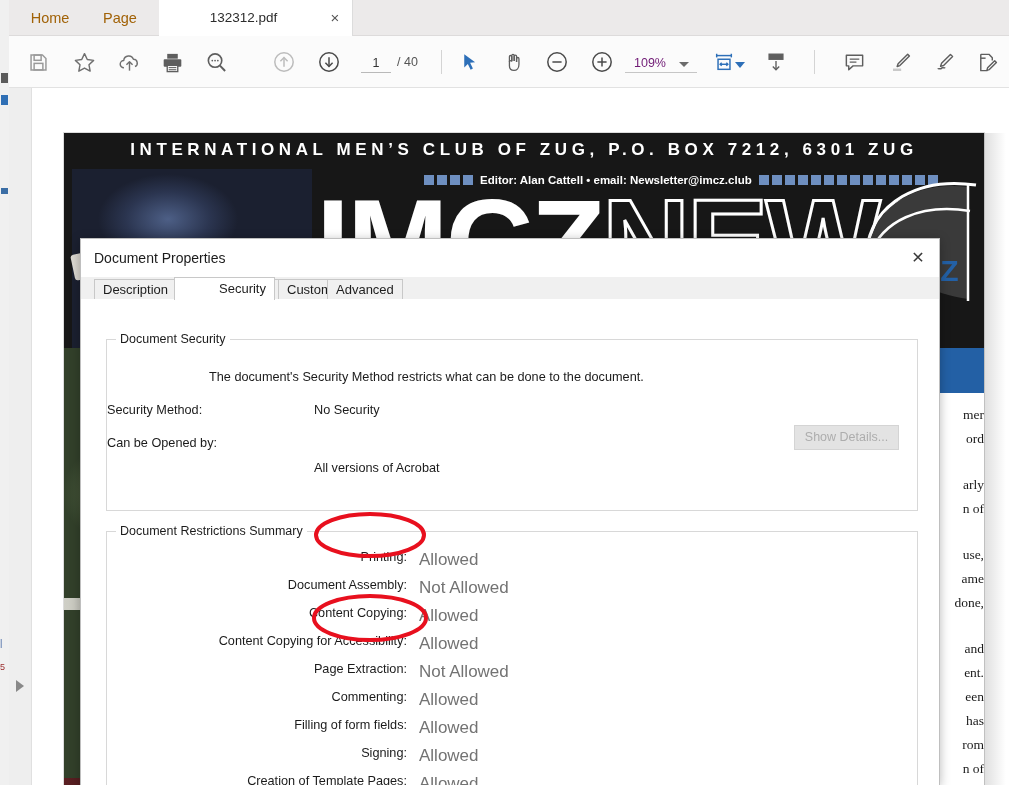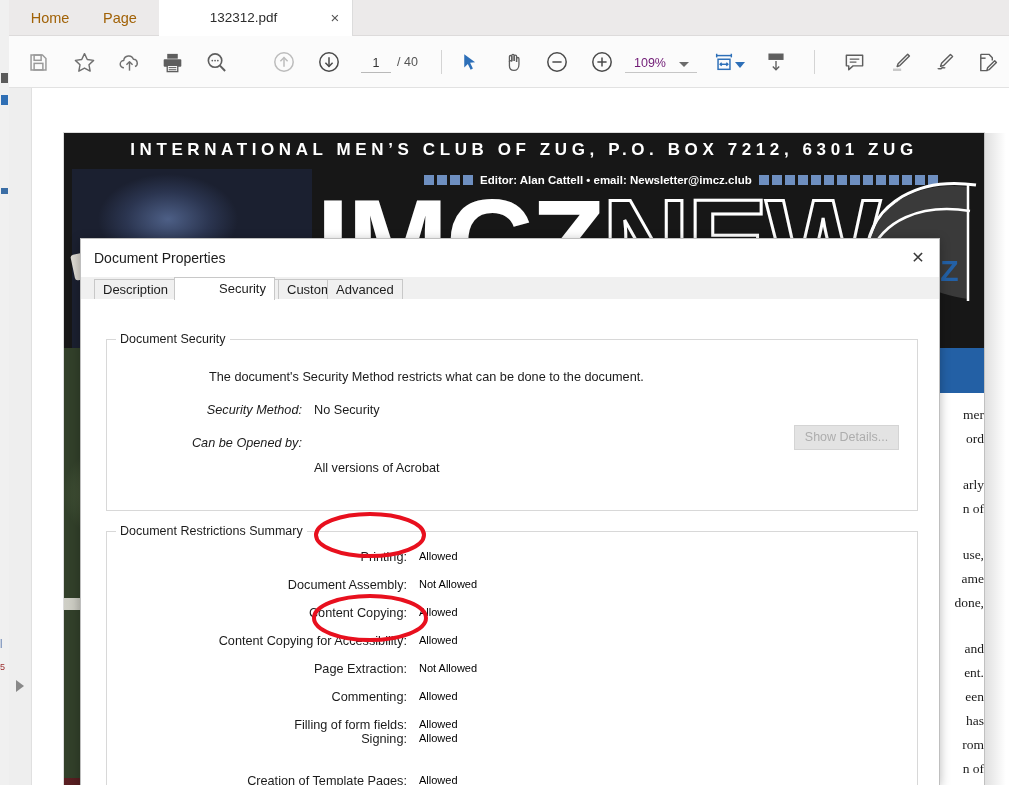--- a/index.html
+++ b/index.html
@@ -428,23 +428,21 @@
     position: absolute;
     left: 102px; top: 30px;
     font-size: 12.7px;
     color: #1b1b1b;
     white-space: nowrap;
   }
   .kv-label {
     position: absolute;
     font-size: 12.7px;
     color: #1b1b1b;
-    text-align: right;
-    white-space: nowrap;
-    font-style: italic;
+    white-space: nowrap;
   }
   .kv-value {
     position: absolute;
     font-size: 12.7px;
     color: #1b1b1b;
     white-space: nowrap;
   }
   .btn-showdetails {
     position: absolute;
     right: 18px; top: 85px;
@@ -465,22 +463,22 @@
     position: absolute;
     left: 0; width: 300px;
     text-align: right;
     font-size: 12.7px;
     color: #1b1b1b;
     white-space: nowrap;
   }
   .restrict-row .rvalue {
     position: absolute;
     left: 312px;
-    font-size: 11px;
-    color: #000000;
+    font-size: 17px;
+    color: #737373;
     white-space: nowrap;
   }
 
   .annot-layer {
     position: absolute;
     left: 0; top: 0;
     width: 1009px; height: 785px;
     pointer-events: none;
   }
 </style>
@@ -794,21 +792,21 @@
           <div class="rvalue">Not Allowed</div>
         </div>
         <div class="restrict-row" style="top:158px;">
           <div class="rlabel">Commenting:</div>
           <div class="rvalue">Allowed</div>
         </div>
         <div class="restrict-row" style="top:186px;">
           <div class="rlabel">Filling of form fields:</div>
           <div class="rvalue">Allowed</div>
         </div>
-        <div class="restrict-row" style="top:200px;">
+        <div class="restrict-row" style="top:214px;">
           <div class="rlabel">Signing:</div>
           <div class="rvalue">Allowed</div>
         </div>
         <div class="restrict-row" style="top:242px;">
           <div class="rlabel">Creation of Template Pages:</div>
           <div class="rvalue">Allowed</div>
         </div>
       </div>
 
     </div>

